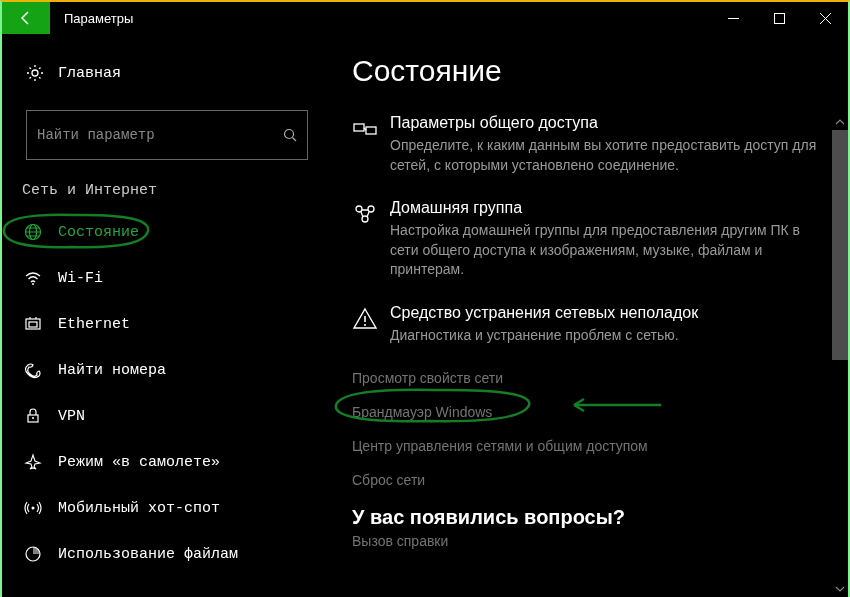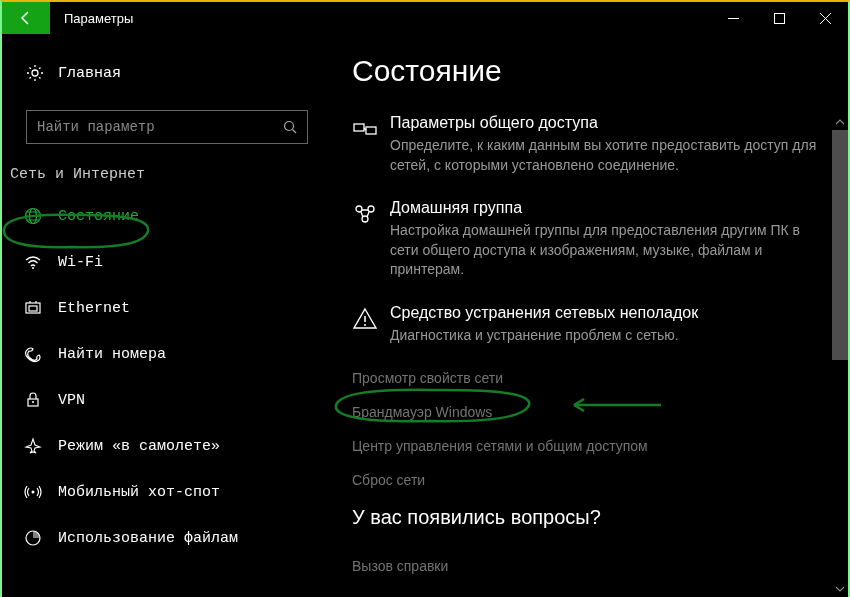--- a/index.html
+++ b/index.html
@@ -72,39 +72,39 @@
       display: flex;
       align-items: center;
       padding: 0 24px;
       height: 38px;
       cursor: pointer;
     }
     .home-row .icon-slot { width: 32px; display: flex; align-items: center; }
     .home-row .lbl { font-size: 15px; }
     .search-box {
       margin: 18px 24px 22px 24px;
-      height: 34px;
+      height: 50px;
       border: 1px solid #666;
       background: #000;
       display: flex;
       align-items: center;
       padding: 0 10px;
     }
     .search-box input {
       flex: 1;
       background: transparent;
       border: none;
       outline: none;
       color: #aaa;
       font-size: 14px;
       font-family: inherit;
     }
     .search-box input::placeholder { color: #888; }
     .section-header {
-      padding: 0 8px;
+      padding: 0 20px;
       font-size: 15px;
       color: #ccc;
       margin-bottom: 10px;
     }
     .nav-list { display: flex; flex-direction: column; }
     .nav-item {
       display: flex;
       align-items: center;
       height: 46px;
       padding: 0 22px;
@@ -147,23 +147,23 @@
     }
     .link {
       font-size: 14px;
       color: #737373;
       margin-bottom: 18px;
       cursor: pointer;
       display: block;
     }
     .sub-heading {
       font-size: 20px;
-      font-weight: 400;
+      font-weight: 700;
       margin-top: 10px;
-      margin-bottom: 29px;
+      margin-bottom: 4px;
     }
     .scroll-track {
       position: absolute;
       right: 0;
       top: 80px;
       width: 16px;
       bottom: 0;
       background: transparent;
     }
     .scroll-up, .scroll-down {

